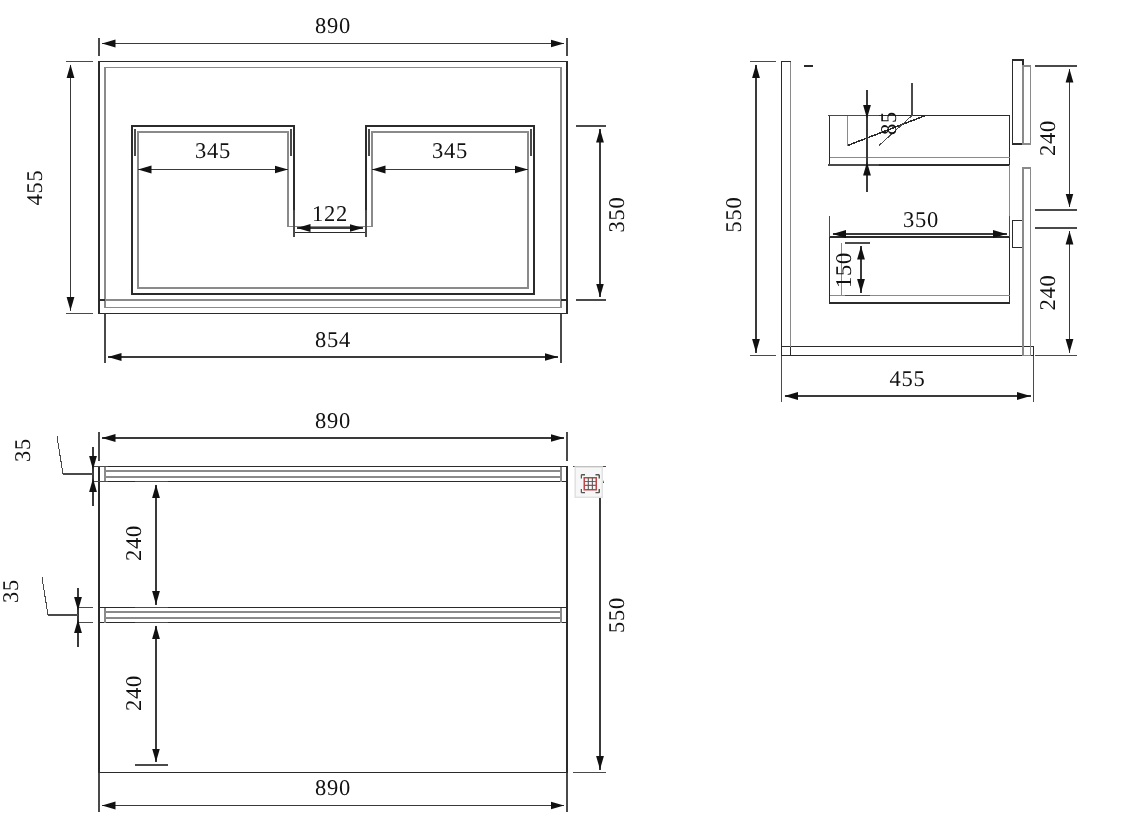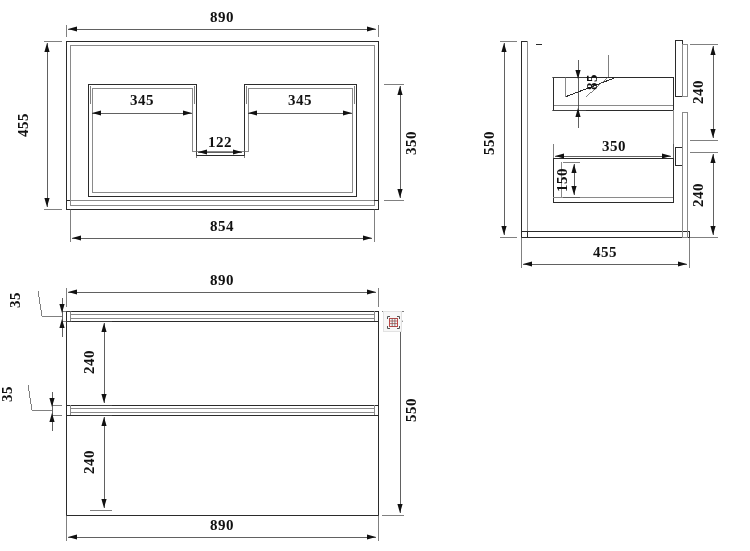--- a/index.html
+++ b/index.html
@@ -12,21 +12,20 @@
     width: 750px;
     height: 551px;
     overflow: hidden;
     font-family: "Liberation Serif", "DejaVu Serif", serif;
   }
   #drawing-root {
     position: relative;
     width: 690px;
     height: 551px;
     background: #ffffff;
-    font-weight: bold;
   }
   svg#cad-canvas {
     position: absolute;
     left: 0;
     top: 0;
     width: 750px;
     height: 551px;
     display: block;
   }
   .dim-text {

